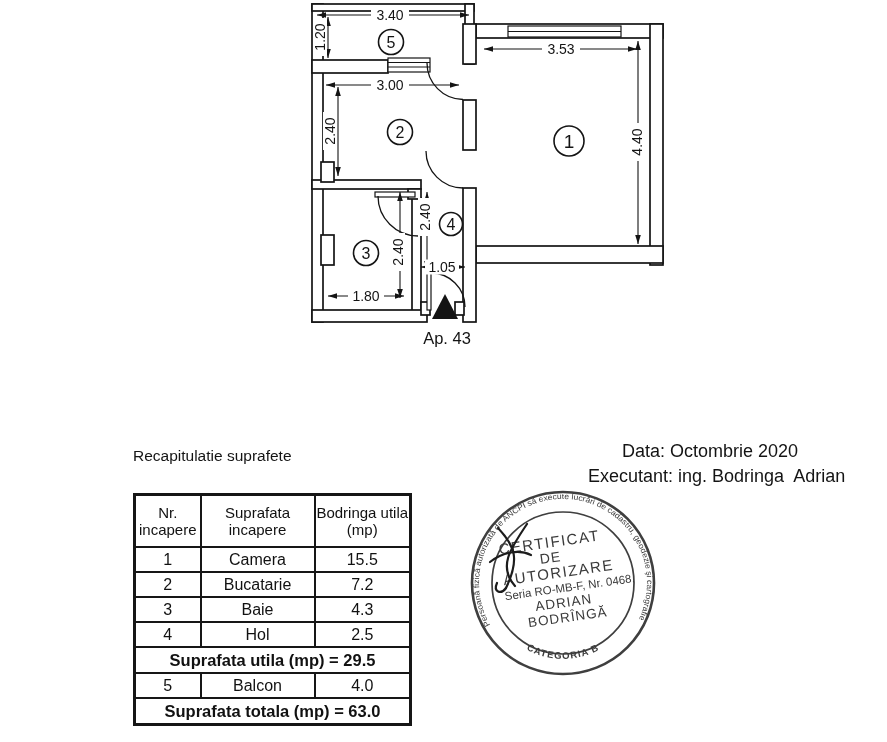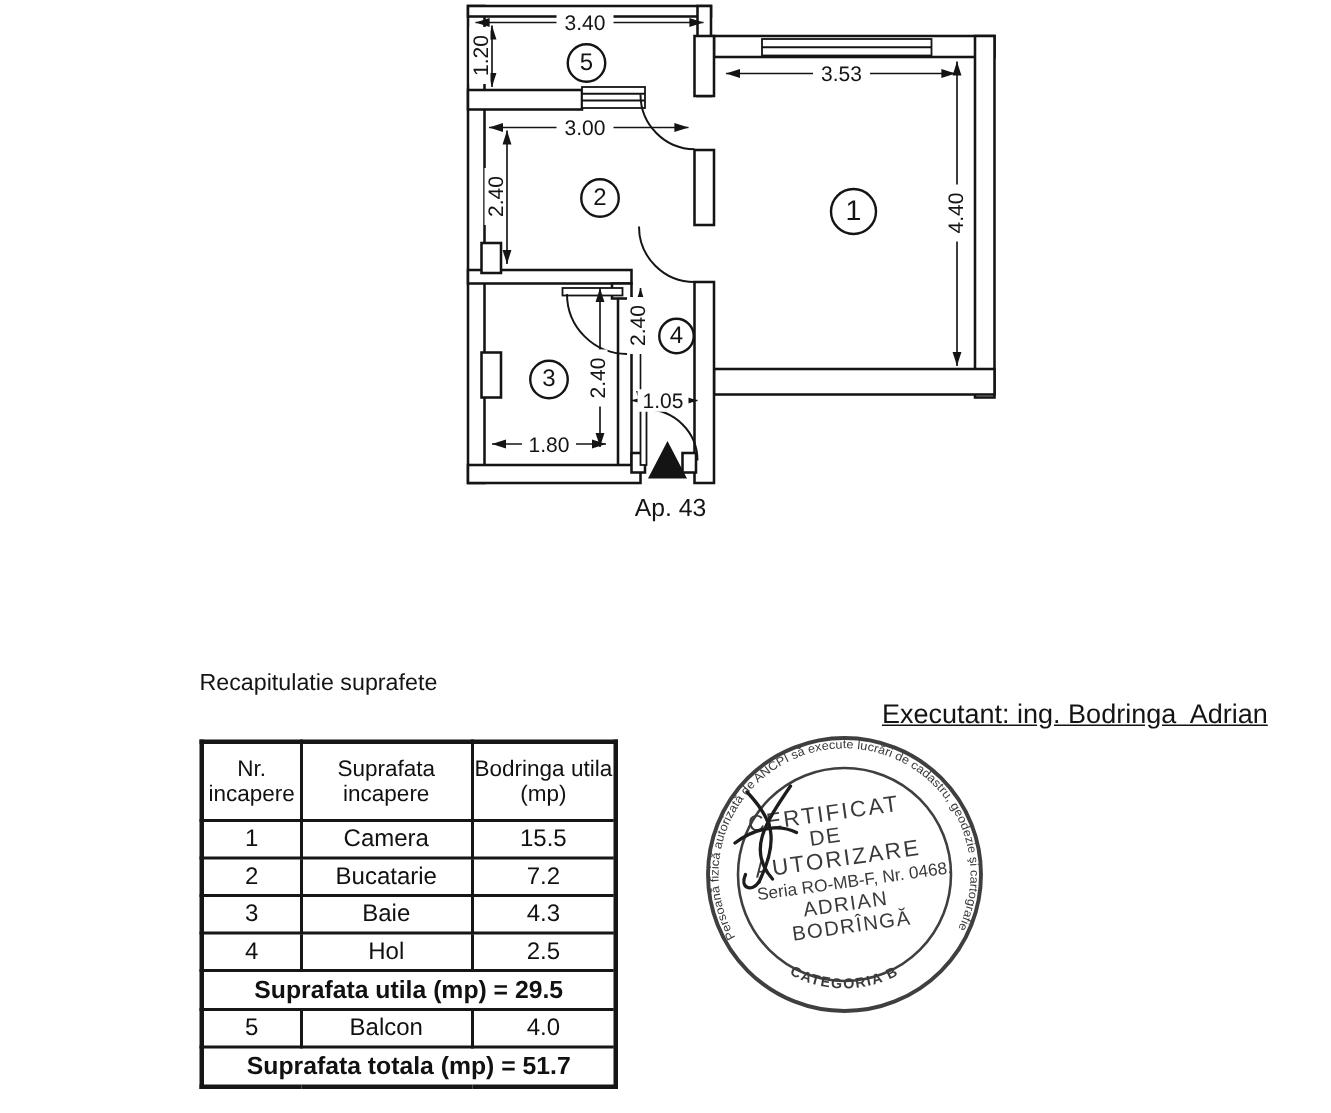--- a/index.html
+++ b/index.html
@@ -2,21 +2,21 @@
 <html><head>
 <meta charset="utf-8">
 <style>
   html,body{margin:0;padding:0;background:#fff;}
   #page{position:relative;width:887px;height:742px;background:#ffffff;overflow:hidden;
         font-family:"Liberation Sans",sans-serif;color:#111;margin-left:18px;}
   #plan-svg{position:absolute;left:0;top:0;}
   .txt{position:absolute;color:#141414;}
   #table-title{left:115px;top:447px;width:276px;text-align:left;font-size:15.5px;}
   #data-line{left:604px;top:441px;font-size:18px;}
-  #exec-line{left:570px;top:466px;font-size:18px;white-space:pre;text-decoration:underline;}
+  #exec-line{left:570px;top:466px;font-size:18px;white-space:pre;}
   table#areas{position:absolute;left:115px;top:493px;width:276px;border-collapse:collapse;
         table-layout:fixed;text-align:center;color:#111;border:3px solid #161616;}
   #areas th,#areas td{border:2px solid #161616;padding:0;font-weight:normal;overflow:hidden;}
   #areas th{height:50px;font-size:15px;line-height:1.15;}
   #areas td{height:23px;font-size:16px;}
   #areas td.span{font-size:16.5px;height:24px;font-weight:bold;}
   svg text{fill:#141414;}
   .dimtext{font-size:14px;font-family:"Liberation Sans",sans-serif;}
   .roomnum{font-size:16px;font-family:"Liberation Sans",sans-serif;}
   .roomnum-big{font-size:19px;font-family:"Liberation Sans",sans-serif;}
@@ -227,20 +227,21 @@
     </tr>
     <tr>
       <td class="span" colspan="3">Suprafata utila (mp) = 29.5</td>
     </tr>
     <tr>
       <td>5</td>
       <td>Balcon</td>
       <td>4.0</td>
     </tr>
     <tr>
-      <td class="span" colspan="3">Suprafata totala (mp) = 51.7</td>
+      <td class="span" colspan="3">Suprafata totala (mp) = 63.0</td>
     </tr>
   </tbody>
     </table>
 
+  <div class="txt" id="data-line">Data: Octombrie 2020</div>
   <div class="txt" id="exec-line">Executant: ing. Bodringa  Adrian</div>
 
 </div>
 
 </body></html>

